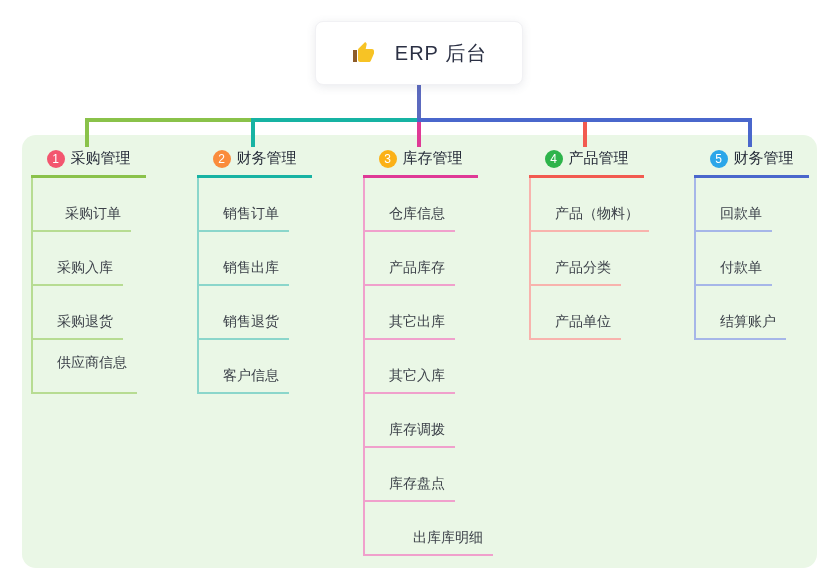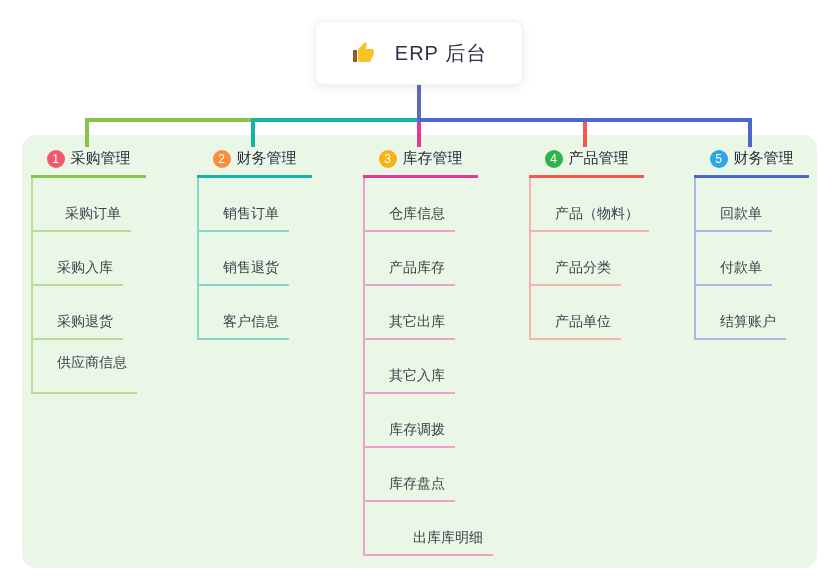--- a/index.html
+++ b/index.html
@@ -93,20 +93,23 @@
       <div class="branch" style="left: 197px;">
         <div class="branch-title" style="border-color: rgb(23, 179, 163);">
           <span class="badge" style="background: rgb(250, 140, 60);">2</span>
           <span class="branch-label">财务管理</span>
         </div>
         <div class="children" style="border-left-color: rgb(139, 214, 203);">
           <div class="child" style="border-bottom-color: rgb(139, 214, 203);">
             <span class="child-label">销售订单</span>
           </div>
           <div class="child" style="border-bottom-color: rgb(139, 214, 203);">
+            <span class="child-label">销售出库</span>
+          </div>
+          <div class="child" style="border-bottom-color: rgb(139, 214, 203);">
             <span class="child-label">销售退货</span>
           </div>
           <div class="child" style="border-bottom-color: rgb(139, 214, 203);">
             <span class="child-label">客户信息</span>
           </div>
         </div>
       </div>
       <div class="branch" style="left: 363px;">
         <div class="branch-title" style="border-color: rgb(223, 58, 150);">
           <span class="badge" style="background: rgb(251, 177, 23);">3</span>

